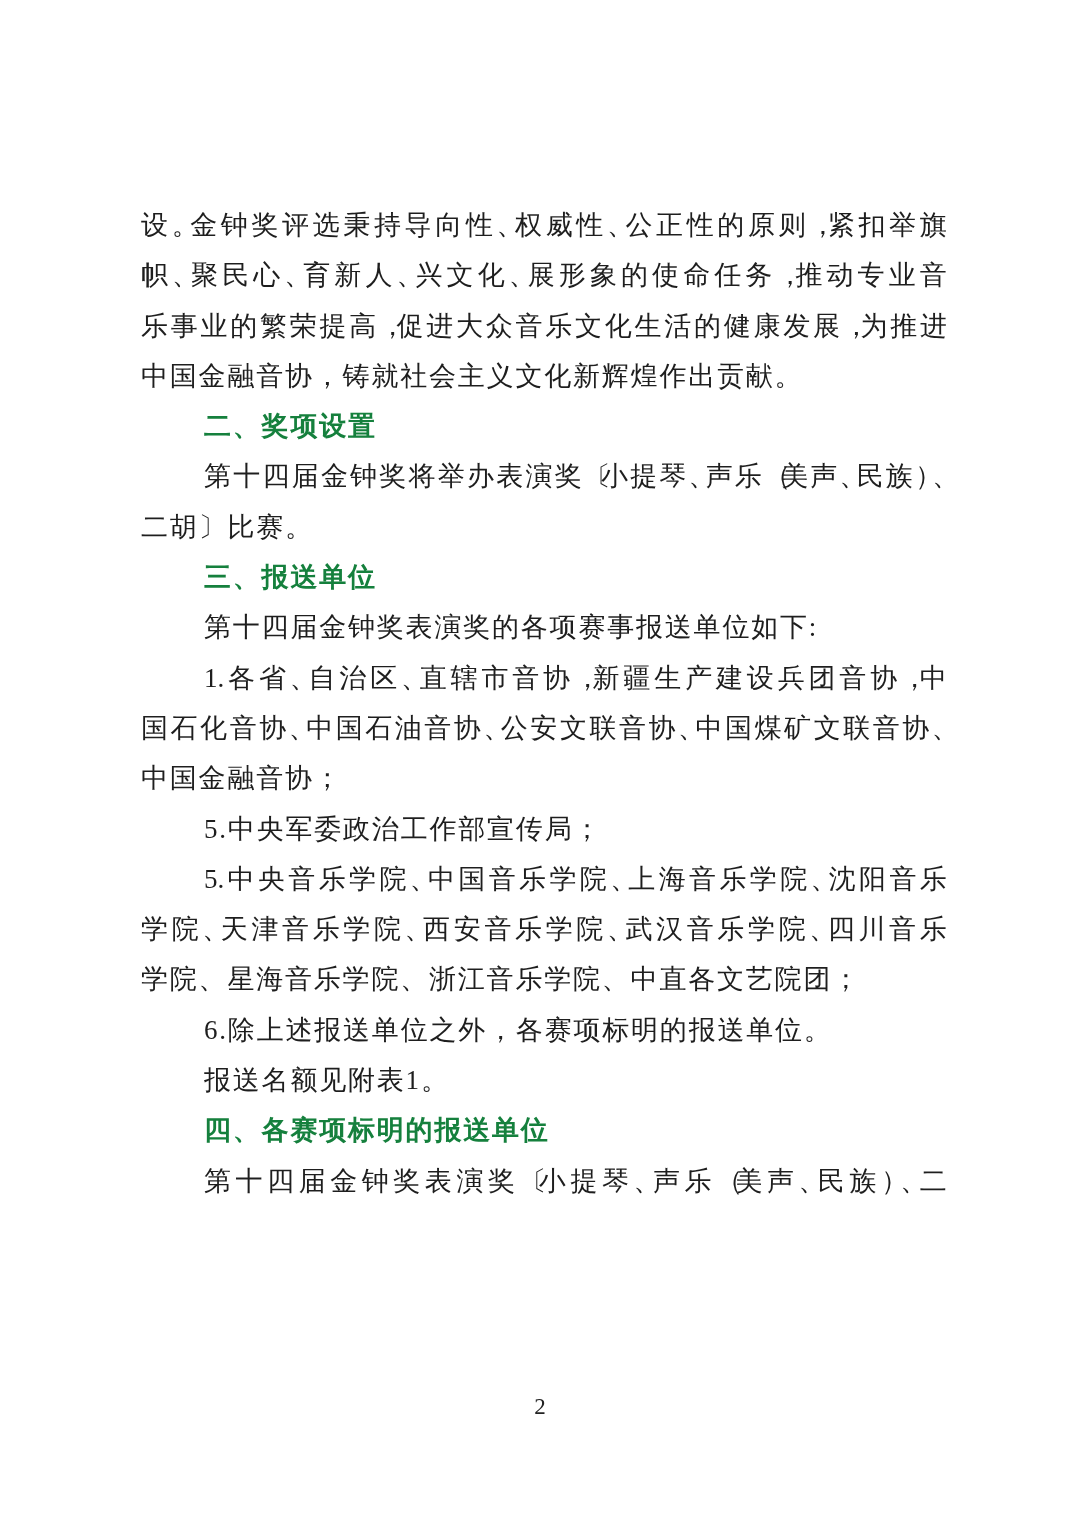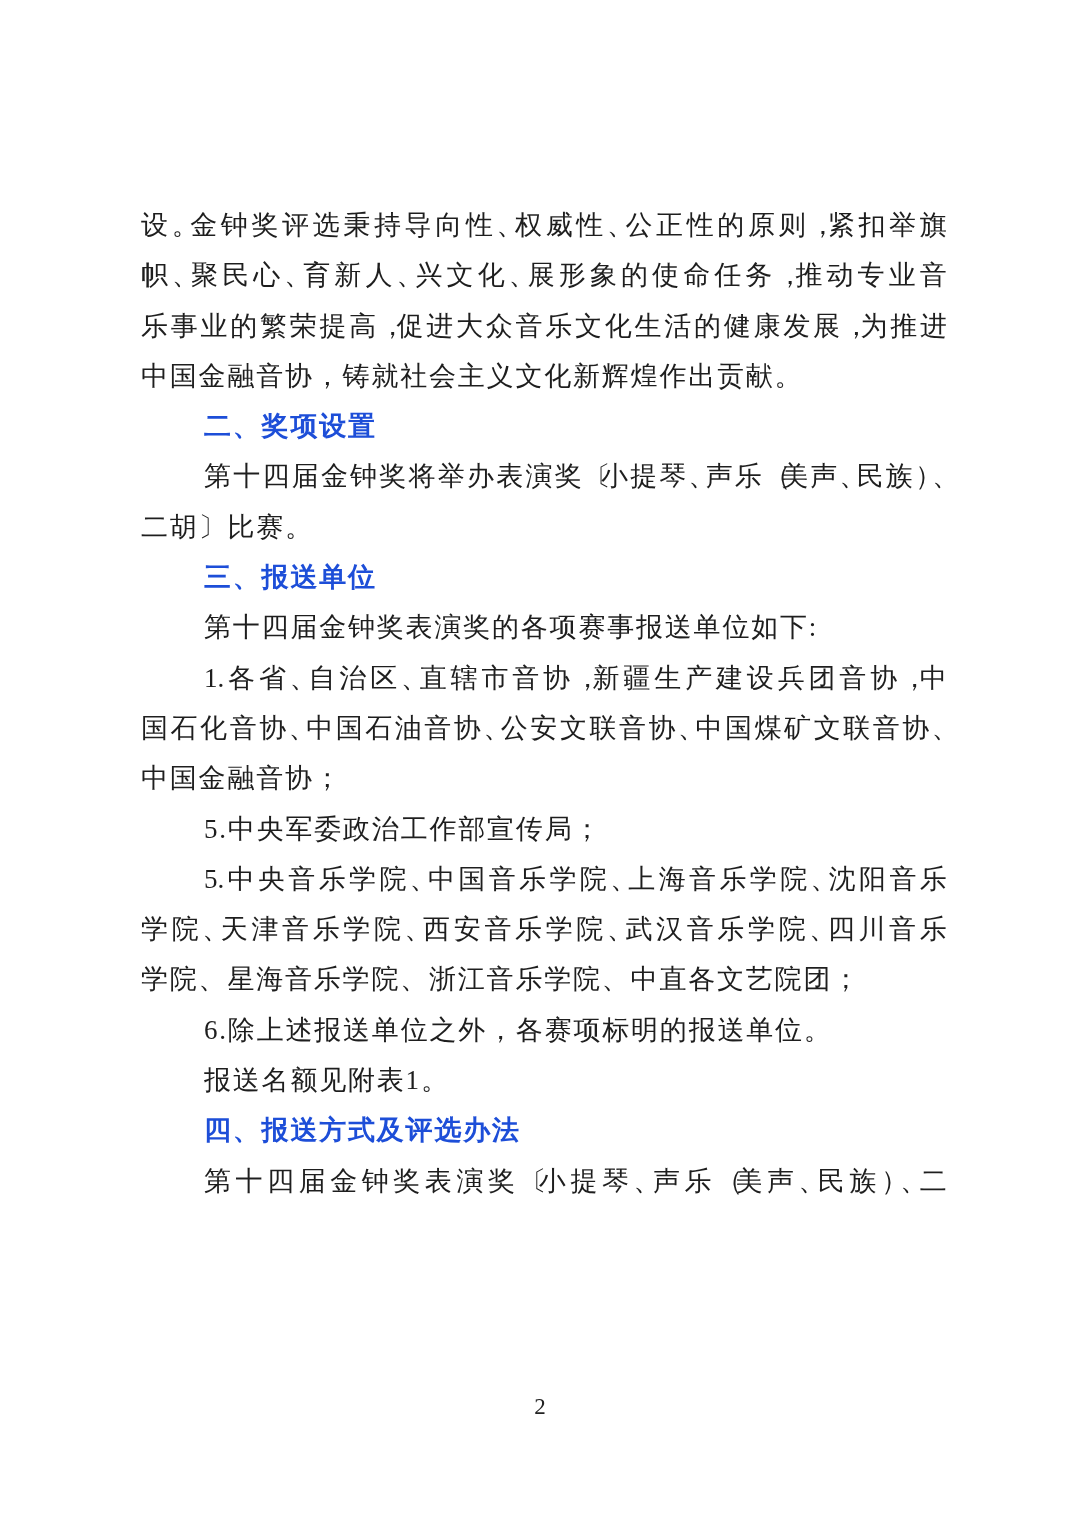--- a/index.html
+++ b/index.html
@@ -28,21 +28,21 @@
     font-size: 27px;
     letter-spacing: 1.8px;
     white-space: nowrap;
   }
   .indent {
     padding-left: 63px;
   }
   .heading {
     font-family: "Liberation Sans", "DejaVu Sans", sans-serif;
     font-weight: bold;
-    color: #1d4ed8;
+    color: #15803d;
   }
   
   .stretch {
     display: flex;
     justify-content: space-between;
     align-items: center;
     letter-spacing: 0;
   }
   .stretch span {
     display: block;
@@ -311,21 +311,21 @@
         <span>院</span>
         <span class="p">、</span>
         <span>四</span>
         <span>川</span>
         <span>音</span>
         <span>乐</span>
       </div>
     <div class="line">学院、星海音乐学院、浙江音乐学院、中直各文艺院团；</div>
     <div class="line indent">6.除上述报送单位之外，各赛项标明的报送单位。</div>
     <div class="line indent">报送名额见附表1。</div>
-    <div class="line heading indent">四、报送方式及评选办法</div>
+    <div class="line heading indent">四、各赛项标明的报送单位</div>
     <div class="line stretch indent">
         <span>第</span>
         <span>十</span>
         <span>四</span>
         <span>届</span>
         <span>金</span>
         <span>钟</span>
         <span>奖</span>
         <span>表</span>
         <span>演</span>

